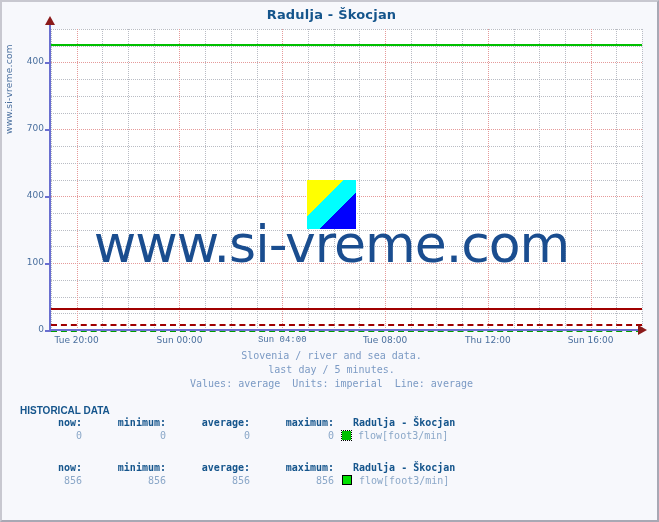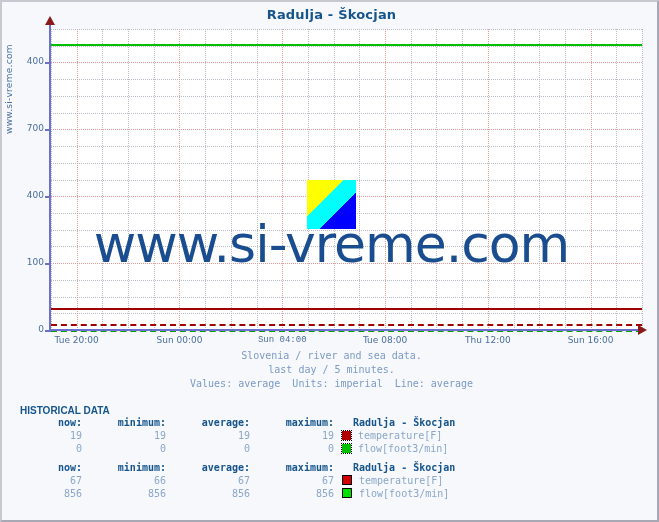--- a/index.html
+++ b/index.html
@@ -384,27 +384,20 @@
         <tr>
           <th class="col-now">now:</th>
           <th class="col-min">minimum:</th>
           <th class="col-avg">average:</th>
           <th class="col-max">maximum:</th>
           <th class="series-head">Radulja - Škocjan</th>
         </tr>
       </thead>
       <tbody id="historical-body">
           <tr>
-            <td>19</td>
-            <td>19</td>
-            <td>19</td>
-            <td>19</td>
-            <td class="series-cell"><span class="swatch swatch-temp-hist"></span><span>temperature[F]</span></td>
-          </tr>
-          <tr>
             <td>0</td>
             <td>0</td>
             <td>0</td>
             <td>0</td>
             <td class="series-cell"><span class="swatch swatch-flow-hist"></span><span>flow[foot3/min]</span></td>
           </tr>
         </tbody>
     </table>
   </div>
 
@@ -414,27 +407,20 @@
         <tr>
           <th class="col-now">now:</th>
           <th class="col-min">minimum:</th>
           <th class="col-avg">average:</th>
           <th class="col-max">maximum:</th>
           <th class="series-head">Radulja - Škocjan</th>
         </tr>
       </thead>
       <tbody id="current-body">
           <tr>
-            <td>67</td>
-            <td>66</td>
-            <td>67</td>
-            <td>67</td>
-            <td class="series-cell"><span class="swatch swatch-temp-cur"></span><span>temperature[F]</span></td>
-          </tr>
-          <tr>
             <td>856</td>
             <td>856</td>
             <td>856</td>
             <td>856</td>
             <td class="series-cell"><span class="swatch swatch-flow-cur"></span><span>flow[foot3/min]</span></td>
           </tr>
         </tbody>
     </table>
   </div>
 

